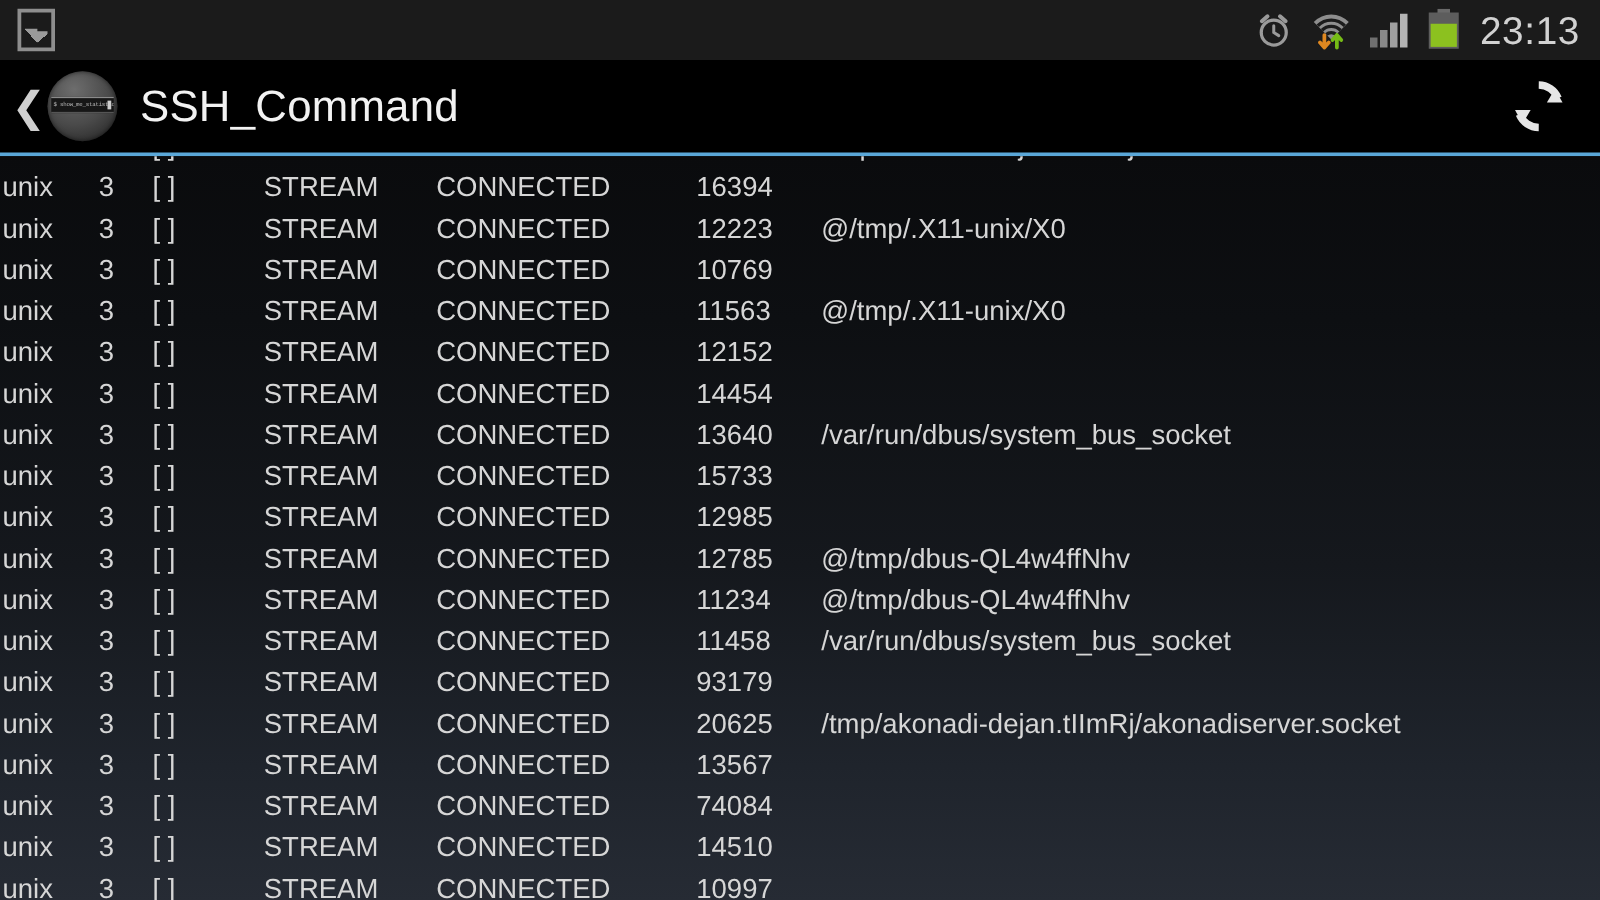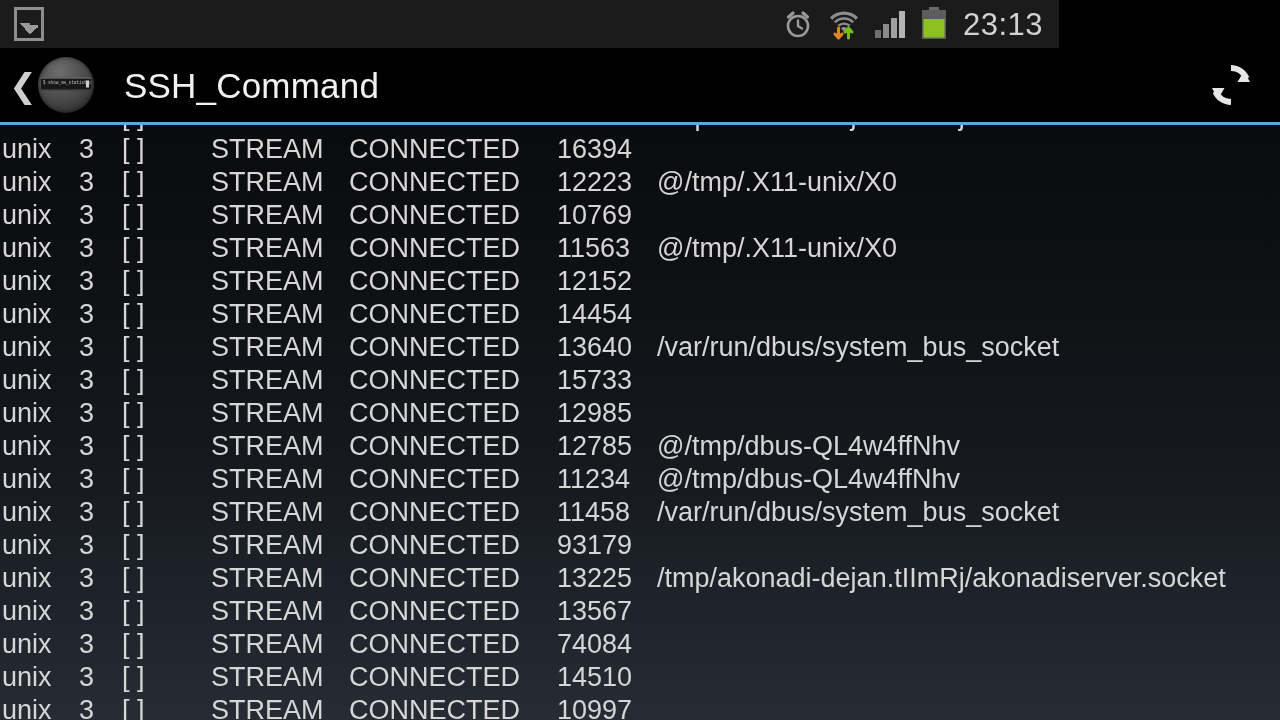--- a/index.html
+++ b/index.html
@@ -19,21 +19,21 @@
     width: 1280px;
     height: 720px;
     overflow: hidden;
     background: #000;
   }
 
   
   #statusbar {
     position: absolute;
     top: 0; left: 0;
-    width: 1059px;
+    width: 1280px;
     height: 48px;
     background: #1b1b1b;
     display: flex;
     align-items: center;
     box-sizing: border-box;
     padding: 0 16px 0 14px;
   }
   #statusbar-left {
     display: flex;
     align-items: center;
@@ -140,21 +140,21 @@
   #app-avatar .term-strip .term-caret {
     position: absolute;
     right: 2px;
     width: 3px;
     height: 7px;
     background: #cfcfcf;
   }
   #app-title {
     color: #f2f2f2;
     font-size: 35px;
-    margin-left: 30px;
+    margin-left: 18px;
     line-height: 1;
     letter-spacing: 0.2px;
     white-space: nowrap;
     font-family: "Liberation Sans", sans-serif;
   }
   #actionbar-spacer { flex: 1 1 auto; }
   #refresh-button {
     width: 54px;
     height: 54px;
     flex: 0 0 auto;
@@ -186,21 +186,21 @@
     left: 0;
     top: -25px;      
     width: 1280px;
   }
   .term-row {
     height: 33px;
     line-height: 33px;
     position: relative;
     white-space: nowrap;
     color: #d6d6d6;
-    font-size: 27px;
+    font-size: 22px;
     font-family: "Liberation Sans", sans-serif;
   }
   .c-proto { position: absolute; left: 2px; }
   .c-refcnt { position: absolute; left: 79px; }
   .c-flags { position: absolute; left: 122px; }
   .c-type  { position: absolute; left: 211px; }
   .c-state { position: absolute; left: 349px; }
   .c-inode { position: absolute; left: 557px; width: 72px; }
   .c-path  { position: absolute; left: 657px; }
 </style>
@@ -400,21 +400,21 @@
           <span class="c-state">CONNECTED</span>
           <span class="c-inode">93179</span>
           <span class="c-path"></span>
         </div>
         <div class="term-row">
           <span class="c-proto">unix</span>
           <span class="c-refcnt">3</span>
           <span class="c-flags">[ ]</span>
           <span class="c-type">STREAM</span>
           <span class="c-state">CONNECTED</span>
-          <span class="c-inode">13225</span>
+          <span class="c-inode">20625</span>
           <span class="c-path">/tmp/akonadi-dejan.tIImRj/akonadiserver.socket</span>
         </div>
         <div class="term-row">
           <span class="c-proto">unix</span>
           <span class="c-refcnt">3</span>
           <span class="c-flags">[ ]</span>
           <span class="c-type">STREAM</span>
           <span class="c-state">CONNECTED</span>
           <span class="c-inode">13567</span>
           <span class="c-path"></span>

